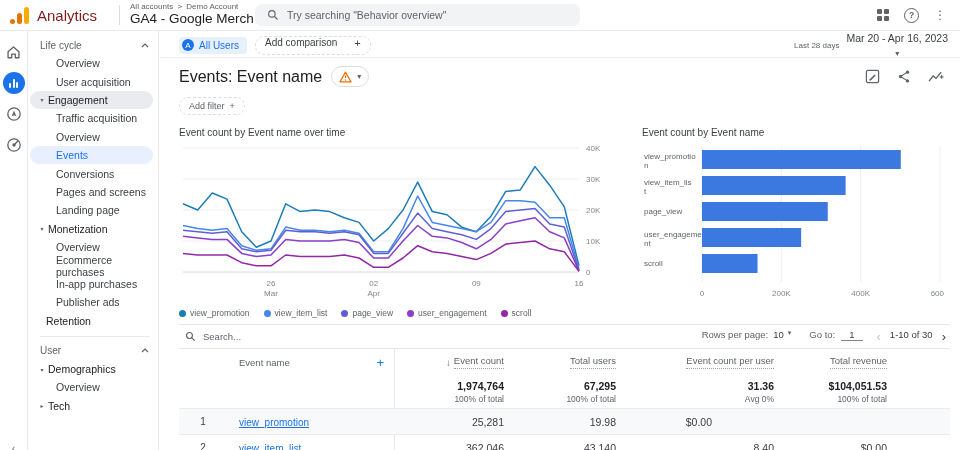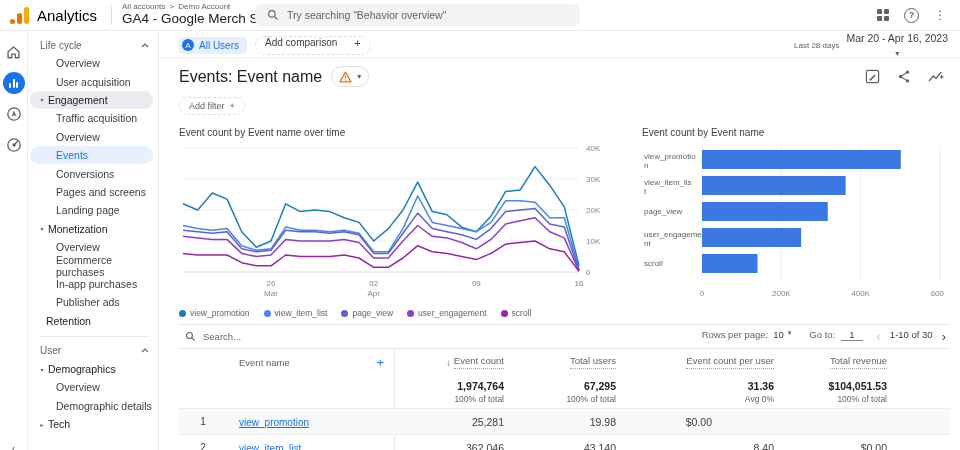--- a/index.html
+++ b/index.html
@@ -4,21 +4,21 @@
 <style>
   html,body{margin:0;padding:0;}
   body{width:960px;height:450px;overflow:hidden;background:#fff;color:#202124;
        font-family:"Liberation Sans",sans-serif;-webkit-font-smoothing:antialiased;}
   
   .topbar{height:30px;border-bottom:1px solid #e8eaed;display:flex;align-items:center;position:relative;background:#fff;}
   .ga-logo{display:flex;align-items:flex-end;gap:2px;margin:0 8px 0 10px;height:18px;}
   .ga-dot{width:5px;height:5px;border-radius:2.5px;background:#E37400;}
   .ga-bar-mid{width:5px;height:11px;border-radius:2.5px;background:#E37400;}
   .ga-bar-tall{width:5px;height:17px;border-radius:2.5px;background:#F9AB00;}
-  .product{font-size:15px;color:#000000;margin-right:14px;}
+  .product{font-size:15px;color:#7f1d1d;margin-right:22px;}
   .tb-div{width:1px;height:20px;background:#dadce0;margin-right:10px;}
   .acct{display:flex;flex-direction:column;justify-content:center;line-height:1.1;}
   .crumb{font-size:8px;color:#5f6368;}
   .crumb .sep{margin:0 2px;color:#5f6368;}
   .prop{font-size:13.5px;color:#202124;display:flex;align-items:center;gap:4px;cursor:pointer;}
   .caret{font-size:8px;color:#5f6368;}
   .searchbar{position:absolute;left:255px;top:4px;width:325px;height:22px;background:#f1f3f4;border-radius:7px;
              display:flex;align-items:center;gap:8px;padding-left:12px;box-sizing:border-box;font-size:10.5px;color:#5f6368;}
   .tb-icons{margin-left:auto;display:flex;align-items:center;gap:15px;padding-right:14px;color:#5f6368;}
   .apps-grid{display:grid;grid-template-columns:5px 5px;grid-gap:2px;}
@@ -233,23 +233,20 @@
         <svg width="8" height="5" viewBox="0 0 8 5">
           <polyline points="1,4 4,1 7,4" fill="none" stroke="#5f6368" stroke-width="1.2"></polyline>
         </svg>
       </div>
       <div class="sb-item parent">
         <span class="arrow">▾</span>
         <span class="lbl">Demographics</span>
       </div>
       <div class="sb-item child">
         <span class="lbl">Overview</span>
-      </div>
-      <div class="sb-item child">
-        <span class="lbl">Demographic details</span>
       </div>
       <div class="sb-item parent">
         <span class="arrow">▸</span>
         <span class="lbl">Tech</span>
       </div>
     </div>
 
   <div class="main">
 
     <div class="cmp-row">

